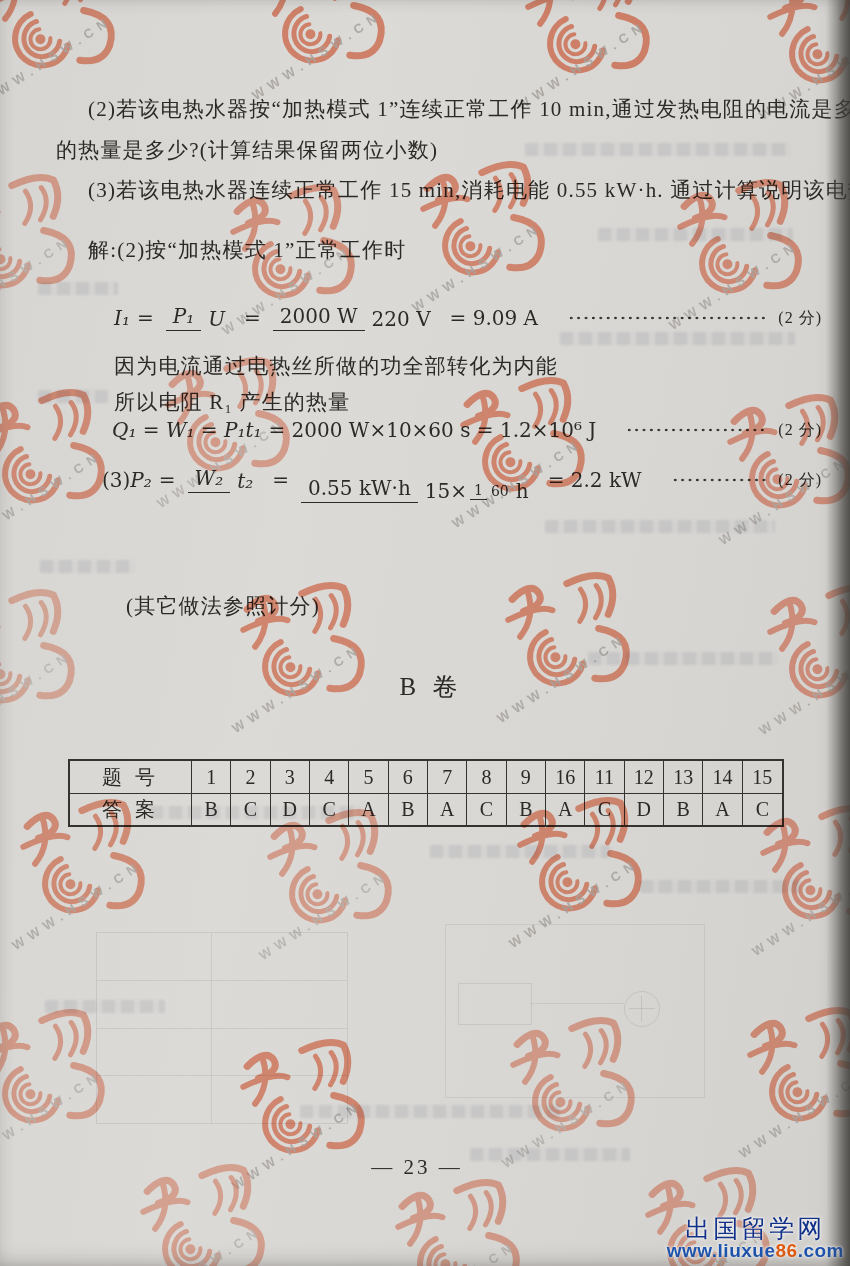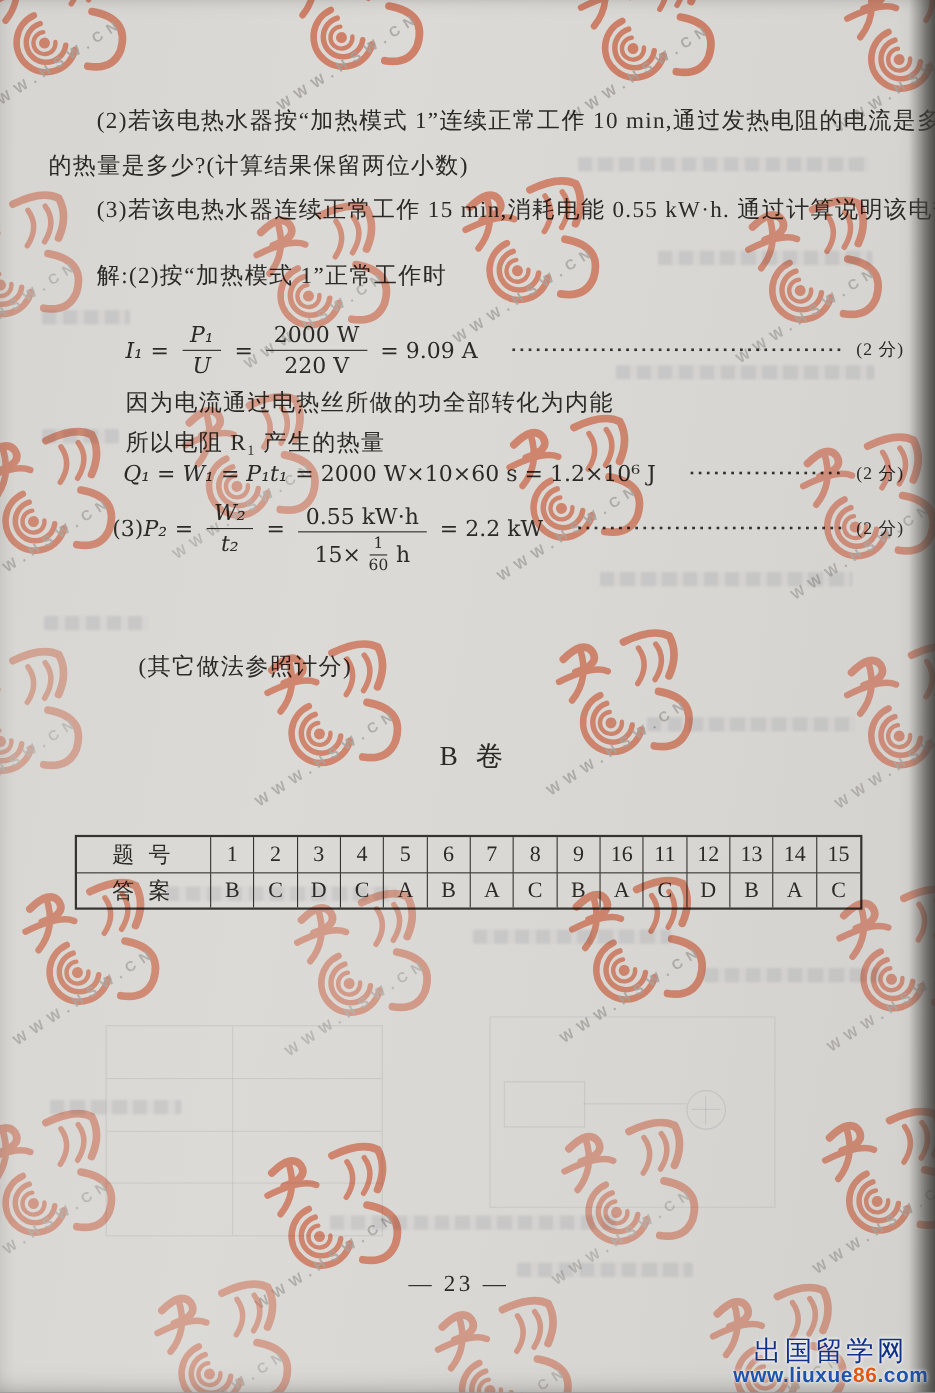--- a/index.html
+++ b/index.html
@@ -37,21 +37,21 @@
   .gcirc .gring::before{content:"";position:absolute;left:16px;top:4px;width:1px;height:26px;background:rgba(105,110,122,.35);}
   .gcirc .gring::after{content:"";position:absolute;left:4px;top:16px;width:26px;height:1px;background:rgba(105,110,122,.35);}
   .gcirc .gwire{position:absolute;left:84px;top:78px;width:94px;height:1px;background:rgba(105,110,122,.30);}
   
   .content{position:absolute;inset:0;}
   .tl{position:absolute;font-size:21px;letter-spacing:1.2px;white-space:nowrap;}
   .fx{position:absolute;display:flex;align-items:center;font-size:20px;font-family:"DejaVu Serif","Liberation Serif",serif;}
   .fx .var{font-style:italic;}
   .fx .op{margin:0 7px;white-space:nowrap;}
   .fx .rm{font-style:normal;}
-  .frac{display:inline-flex;flex-direction:column;align-items:center;margin:0 5px;line-height:1.15;}
+  .frac{display:inline-flex;flex-direction:row;align-items:center;margin:0 5px;line-height:1.15;}
   .frac .fn{padding:0 7px 2px;border-bottom:1.7px solid #2b2a27;white-space:nowrap;}
   .frac .fd{padding:2px 7px 0;white-space:nowrap;display:inline-flex;align-items:center;justify-content:center;}
   .sfrac{font-size:14px;margin:0 3px;}
   .sfrac .fn{padding:0 4px 1px;border-bottom:1.3px solid #2b2a27;}
   .sfrac .fd{padding:1px 4px 0;}
   .bigfrac{margin-top:20px;}
   .dots{flex:1;height:4px;margin:0 10px 0 24px;align-self:center;background-repeat:repeat-x;
     background-image:radial-gradient(circle at 2px 2px,#35332f 1.25px,transparent 1.6px);background-size:7.4px 4px;}
   .score{white-space:nowrap;font-size:16px;letter-spacing:1px;}
   .cnt{font-family:"Liberation Serif","DejaVu Serif",serif;}
@@ -102,21 +102,21 @@
     </div>
     <div class="gcirc">
       <div class="gbox"></div>
         <div class="gring"></div>
         <div class="gwire"></div>
     </div>
   </div>
 
   <div class="content">
     <div class="tl" style="left:88px;top:95px;">(2)若该电热水器按“加热模式 1”连续正常工作 10 min,通过发热电阻的电流是多少? 产生</div>
-    <div class="tl" style="left:44px;top:136px;">的热量是多少?(计算结果保留两位小数)</div>
+    <div class="tl" style="left:56px;top:136px;">的热量是多少?(计算结果保留两位小数)</div>
     <div class="tl" style="left:88px;top:176px;">(3)若该电热水器连续正常工作 15 min,消耗电能 0.55 kW·h. 通过计算说明该电热水器采</div>
     <div class="tl" style="left:88px;top:236px;">解:(2)按“加热模式 1”正常工作时</div>
 
     <div class="fx" style="left:114px;top:294px;width:708px;height:48px;">
       <span class="var">I₁</span>
       <span class="op">=</span>
       <span class="frac">
         <span class="fn var">P₁</span>
         <span class="fd var">U</span>
       </span>

